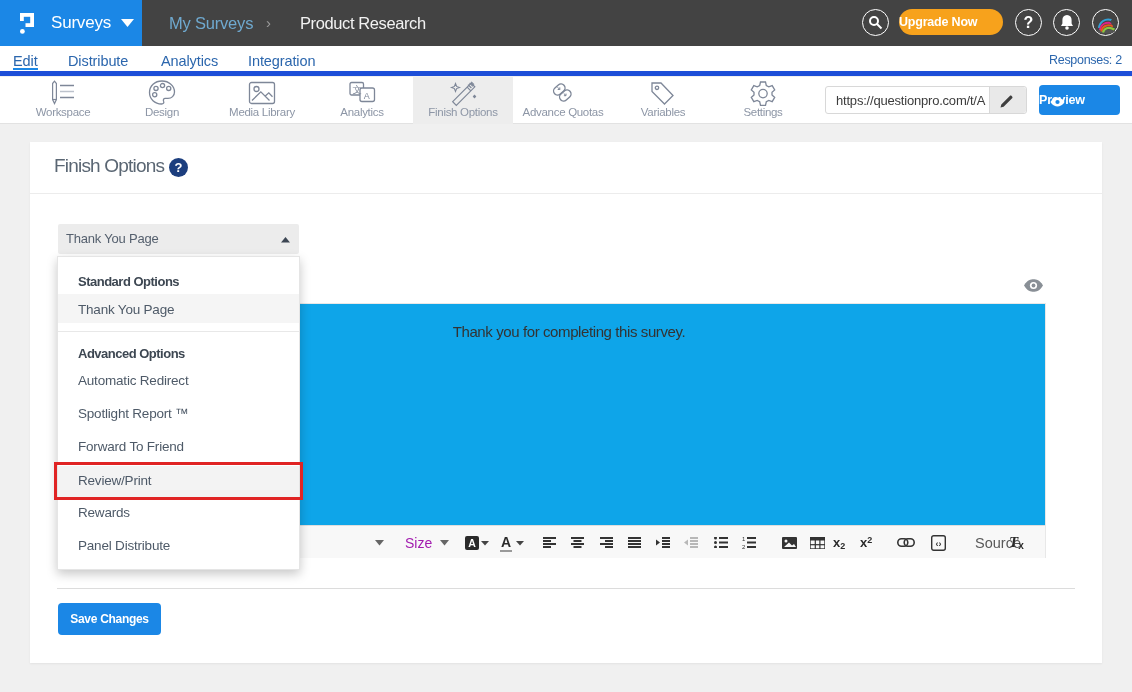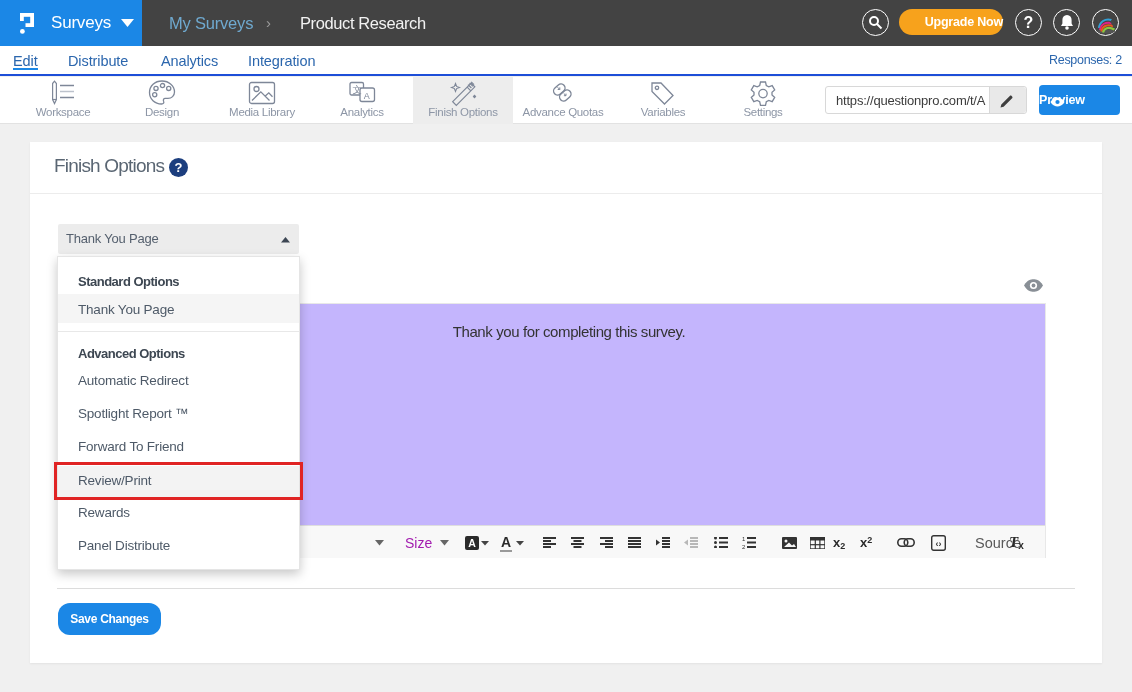--- a/index.html
+++ b/index.html
@@ -7,54 +7,54 @@
 .wrap{position:relative;width:1132px;height:692px;background:#f0f0f0;overflow:hidden}
 .abs{position:absolute}
 
 .topbar{position:absolute;left:0;top:0;width:1132px;height:46px;background:#434343}
 .logo{position:absolute;left:0;top:0;width:142px;height:47px;background:#1b87e6}
 .surveys{position:absolute;left:51px;top:13px;font-size:17px;letter-spacing:-0.2px;color:#fff}
 .crumb1{position:absolute;left:169px;top:14px;font-size:16.5px;letter-spacing:-0.2px;color:#6fa9cf}
 .crumbsep{position:absolute;left:266px;top:14px;font-size:15px;color:#9b9b9b}
 .crumb2{position:absolute;left:300px;top:14px;font-size:16.5px;letter-spacing:-0.4px;color:#f2f2f2}
 .ring{position:absolute;width:27px;height:27px;border:1.5px solid #fff;border-radius:50%;top:9px}
-.upgrade{position:absolute;left:899px;top:9px;width:104px;height:26px;background:#f7a21c;border-radius:13px;color:#fff;font-size:12.5px;letter-spacing:-0.2px;font-weight:bold;text-align:right;line-height:26px}
-
-.tabrow{position:absolute;left:0;top:46px;width:1132px;height:30px;background:#fff;border-bottom:2px solid #1d4ed8}
+.upgrade{position:absolute;left:899px;top:9px;width:104px;height:26px;background:#f7a21c;border-radius:13px;color:#fff;font-size:12.5px;letter-spacing:-0.2px;font-weight:bold;text-align:left;line-height:26px}
+
+.tabrow{position:absolute;left:0;top:46px;width:1132px;height:30px;background:#fff;border-bottom:5px solid #1d4ed8}
 .tab{position:absolute;top:7px;font-size:14.5px;letter-spacing:-0.1px;color:#2b66ad;white-space:nowrap}
 
 .iconrow{position:absolute;left:0;top:77px;width:1132px;height:47px;background:#fff;border-bottom:1px solid #e2e2e2}
 .itool{position:absolute;top:0;width:100px;height:47px;text-align:center}
 .itool .lbl{position:absolute;width:100%;top:29px;font-size:11.5px;letter-spacing:-0.3px;color:#8d96a6;white-space:nowrap}
 .itool svg{position:absolute;left:50%;transform:translateX(-50%);top:3px}
 .isel{background:#ededed}
 .urlbox{position:absolute;left:825px;top:86px;width:202px;height:28px;background:#fff;border:1px solid #d8d8d8;border-radius:3px}
 .urltxt{position:absolute;left:10px;top:6px;font-size:13px;letter-spacing:-0.2px;color:#3c3c3c;white-space:nowrap;overflow:hidden;width:155px}
 .urlpencil{position:absolute;right:0;top:0;width:37px;height:26px;background:#e9e9e9;border-left:1px solid #d8d8d8;border-radius:0 3px 3px 0}
 .preview{position:absolute;left:1039px;top:85px;width:81px;height:30px;background:#1b87e6;border-radius:4px;color:#fff;font-size:12.5px;letter-spacing:-0.2px;font-weight:bold;text-align:left;line-height:30px}
 
 .card{position:absolute;left:30px;top:142px;width:1072px;height:521px;background:#fff;box-shadow:0 1px 2px rgba(0,0,0,.06)}
 .cardhead{position:absolute;left:24px;top:13px;font-size:19px;letter-spacing:-0.8px;color:#5a6673}
 .headline{position:absolute;left:0;top:51px;width:1072px;height:1px;background:#ececec}
 
 .sel{position:absolute;left:58px;top:224px;width:241px;height:30px;background:#ececec;border-radius:2px}
 .sel .t{position:absolute;left:8px;top:0;line-height:30px;font-size:13px;letter-spacing:-0.2px;color:#55606e}
 
 .edit{position:absolute;left:86px;top:303px;width:960px;height:255px;border:1px solid #e8e8e8}
-.edcontent{position:absolute;left:0;top:0;width:100%;height:221px;background:#c4b5fd}
+.edcontent{position:absolute;left:0;top:0;width:100%;height:221px;background:#0ea5e9}
 .edtext{position:absolute;left:3px;width:100%;top:19px;text-align:center;font-size:15px;letter-spacing:-0.4px;color:#333}
 .edtool{position:absolute;left:0;top:221px;width:100%;height:33px;background:#f8f8f8;border-top:1px solid #dedede}
 
 .panel{position:absolute;left:57px;top:256px;width:243px;height:314px;background:#fff;border:1px solid #e5e5e5;box-shadow:0 4px 10px rgba(0,0,0,.22)}
 .pi{position:absolute;left:20px;font-size:13.5px;letter-spacing:-0.2px;color:#4e5a68;white-space:nowrap}
 .pb{font-weight:bold;color:#3d4752;font-size:13px;letter-spacing:-0.5px}
 .hirow{position:absolute;left:0;width:100%;background:#f5f5f5}
 .redbox{position:absolute;left:54px;top:462px;width:249px;height:38px;border:3px solid #e02424;z-index:30}
 .hr2{position:absolute;left:57px;top:588px;width:1018px;height:1px;background:#dcdcdc}
-.save{position:absolute;left:58px;top:603px;width:103px;height:32px;background:#1b87e6;border-radius:12px;color:#fff;font-size:12px;letter-spacing:-0.3px;font-weight:bold;text-align:center;line-height:32px}
+.save{position:absolute;left:58px;top:603px;width:103px;height:32px;background:#1b87e6;border-radius:4px;color:#fff;font-size:12px;letter-spacing:-0.3px;font-weight:bold;text-align:center;line-height:32px}
 </style>
 </head>
 <body>
 <div class="wrap">
 
   <div class="topbar"></div>
   <div class="logo"></div>
   <svg class="abs" style="left:20px;top:13px" width="15" height="21" viewBox="0 0 15 21">
     <rect x="0" y="0" width="14" height="3.8" fill="#fff"></rect>
     <rect x="0" y="0" width="3.8" height="8" fill="#fff"></rect>

